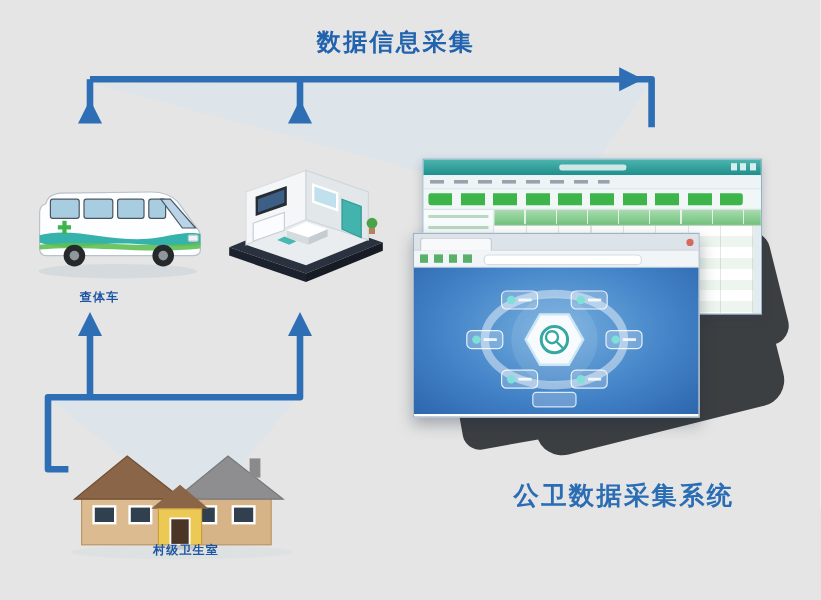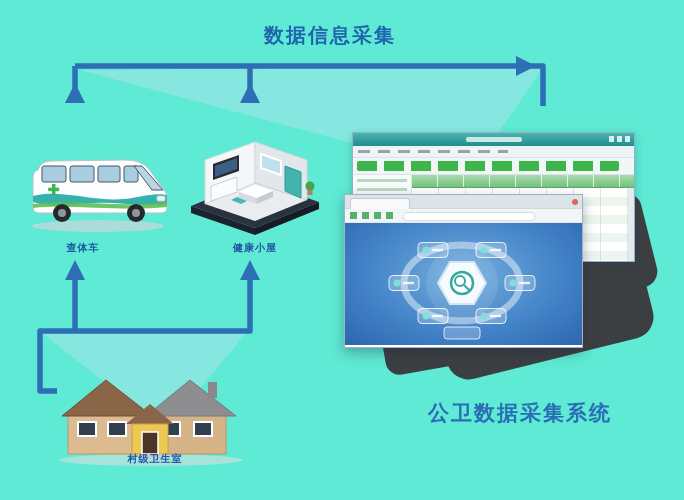--- a/index.html
+++ b/index.html
@@ -1,16 +1,16 @@
 <!DOCTYPE html>
 <html><head>
 <meta charset="utf-8">
 <style>
   html,body{margin:0;padding:0;background:#fff;}
-  .canvas{position:relative;width:684px;height:500px;background:#5eead4;overflow:hidden;
+  .canvas{position:relative;width:684px;height:500px;background:#e5e5e5;overflow:hidden;
           font-family:"Liberation Sans",sans-serif;}
   .abs{position:absolute;}
 
   
   .page-title{left:205px;top:22px;width:250px;text-align:center;font-size:20px;font-weight:bold;
               letter-spacing:2px;color:#2163ae;z-index:7;}
   .node-label{font-size:10px;font-weight:bold;color:#1d55a3;letter-spacing:1px;text-align:center;z-index:7;}
   .label-van{left:23px;top:241px;width:120px;}
   .label-cabin{left:193px;top:241px;width:124px;}
   .label-village{left:93px;top:452px;width:124px;}
@@ -133,21 +133,20 @@
     <polygon points="28,56 54,47 54,62 28,71" fill="#fbfcfd" stroke="#c9d1d6"></polygon>
     <polygon points="78,24 98,31 98,45 78,38" fill="#bfe0ec" stroke="#ffffff" stroke-width="2"></polygon>
     <polygon points="102,36 118,42 118,68 102,61" fill="#43b3ad" stroke="#2f9b96"></polygon>
     <polygon points="56,62 74,68 90,61 72,55" fill="#ffffff"></polygon>
     <polygon points="56,62 56,68 74,74 74,68" fill="#d6dbdf"></polygon>
     <polygon points="74,68 74,74 90,67 90,61" fill="#c6cdd2"></polygon>
     <polygon points="48,70 58,74 64,71 54,67" fill="#49b8b2"></polygon>
     <circle cx="127" cy="56" r="4.5" fill="#4aa348"></circle>
     <rect x="124.5" y="60" width="5" height="5" fill="#b6825a"></rect>
   </svg>
-  <div class="abs node-label label-cabin">健康小屋</div>
 
   <svg class="abs illus" style="left:52px;top:366px;" width="198" height="102" viewBox="0 0 198 102">
     <ellipse cx="99" cy="94" rx="92" ry="6" fill="#d9dde0" opacity="0.6"></ellipse>
     <rect x="100" y="48" width="74" height="40" fill="#d6b488" stroke="#bb9668"></rect>
     <polygon points="94,50 138,14 184,50" fill="#8e8e90" stroke="#77787a"></polygon>
     <rect x="156" y="16" width="9" height="16" fill="#8a8a8c"></rect>
     <rect x="16" y="48" width="80" height="40" fill="#dcbb90" stroke="#bb9668"></rect>
     <polygon points="10,50 54,14 100,50" fill="#8a6547" stroke="#714f33"></polygon>
     <rect x="26" y="56" width="18" height="14" fill="#31404e" stroke="#ffffff" stroke-width="2"></rect>
     <rect x="56" y="56" width="18" height="14" fill="#31404e" stroke="#ffffff" stroke-width="2"></rect>

